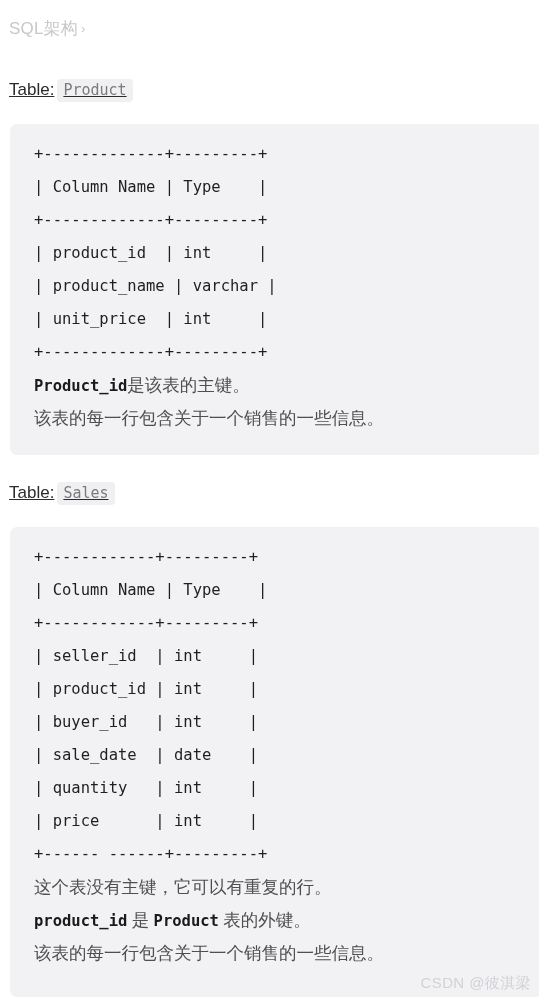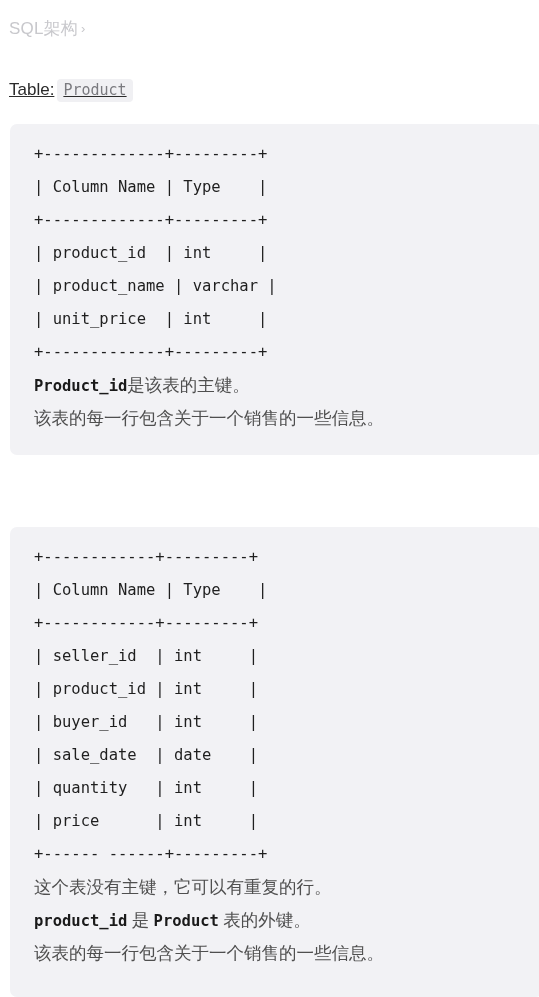--- a/index.html
+++ b/index.html
@@ -142,31 +142,35 @@
     <div class="codeline">| Column Name | Type    |</div>
     <div class="codeline">+-------------+---------+</div>
     <div class="codeline">| product_id  | int     |</div>
     <div class="codeline">| product_name | varchar |</div>
     <div class="codeline">| unit_price  | int     |</div>
     <div class="codeline">+-------------+---------+</div>
     <div class="noteline"><span class="mono-b">Product_id</span><span class="cn">是该表的主键。</span></div>
     <div class="noteline"><span class="cn">该表的每一行包含关于一个销售的一些信息。</span></div>
   </div>
 
+  <div class="table-heading" id="heading-sales">
+    <span class="lbl">Table:</span><span class="tname">Sales</span>
+  </div>
 
   <div class="codeblock" id="block-sales">
     <div class="codeline">+------------+---------+</div>
     <div class="codeline">| Column Name | Type    |</div>
     <div class="codeline">+------------+---------+</div>
     <div class="codeline">| seller_id  | int     |</div>
     <div class="codeline">| product_id | int     |</div>
     <div class="codeline">| buyer_id   | int     |</div>
     <div class="codeline">| sale_date  | date    |</div>
     <div class="codeline">| quantity   | int     |</div>
     <div class="codeline">| price      | int     |</div>
     <div class="codeline">+------ ------+---------+</div>
     <div class="noteline"><span class="cn">这个表没有主键，它可以有重复的行。</span></div>
     <div class="noteline"><span class="mono-b">product_id</span><span class="cn"> 是 </span><span class="mono-b">Product</span><span class="cn"> 表的外键。</span></div>
     <div class="noteline"><span class="cn">该表的每一行包含关于一个销售的一些信息。</span></div>
   </div>
 
+  <div class="watermark">CSDN @彼淇梁</div>
 
 </div>
 
 </body></html>

